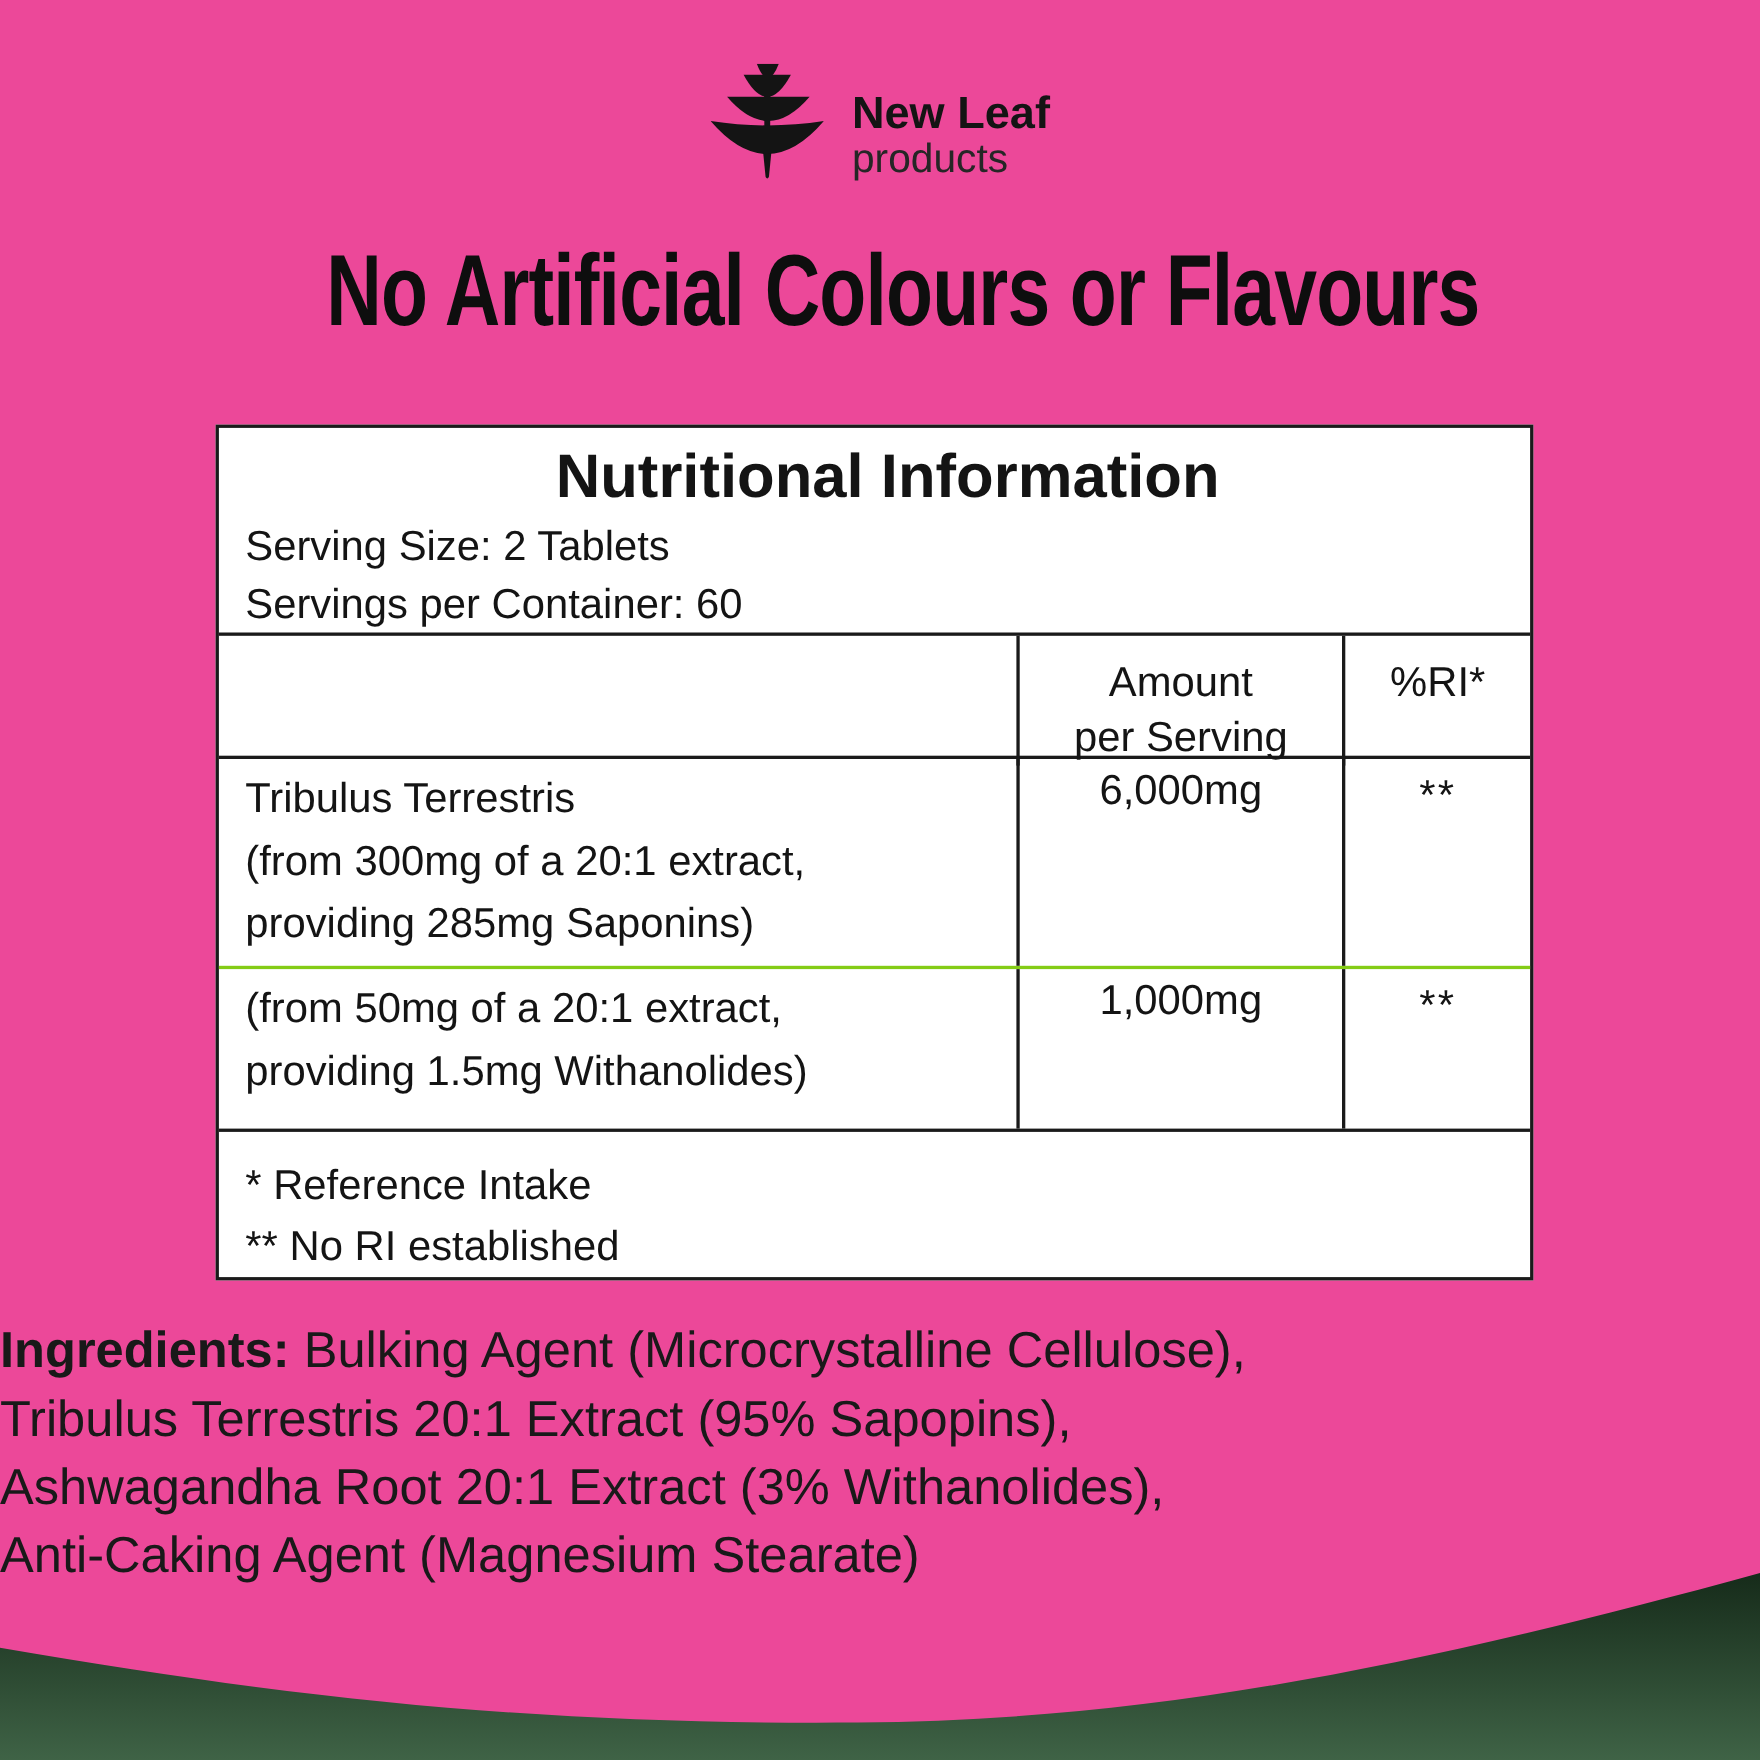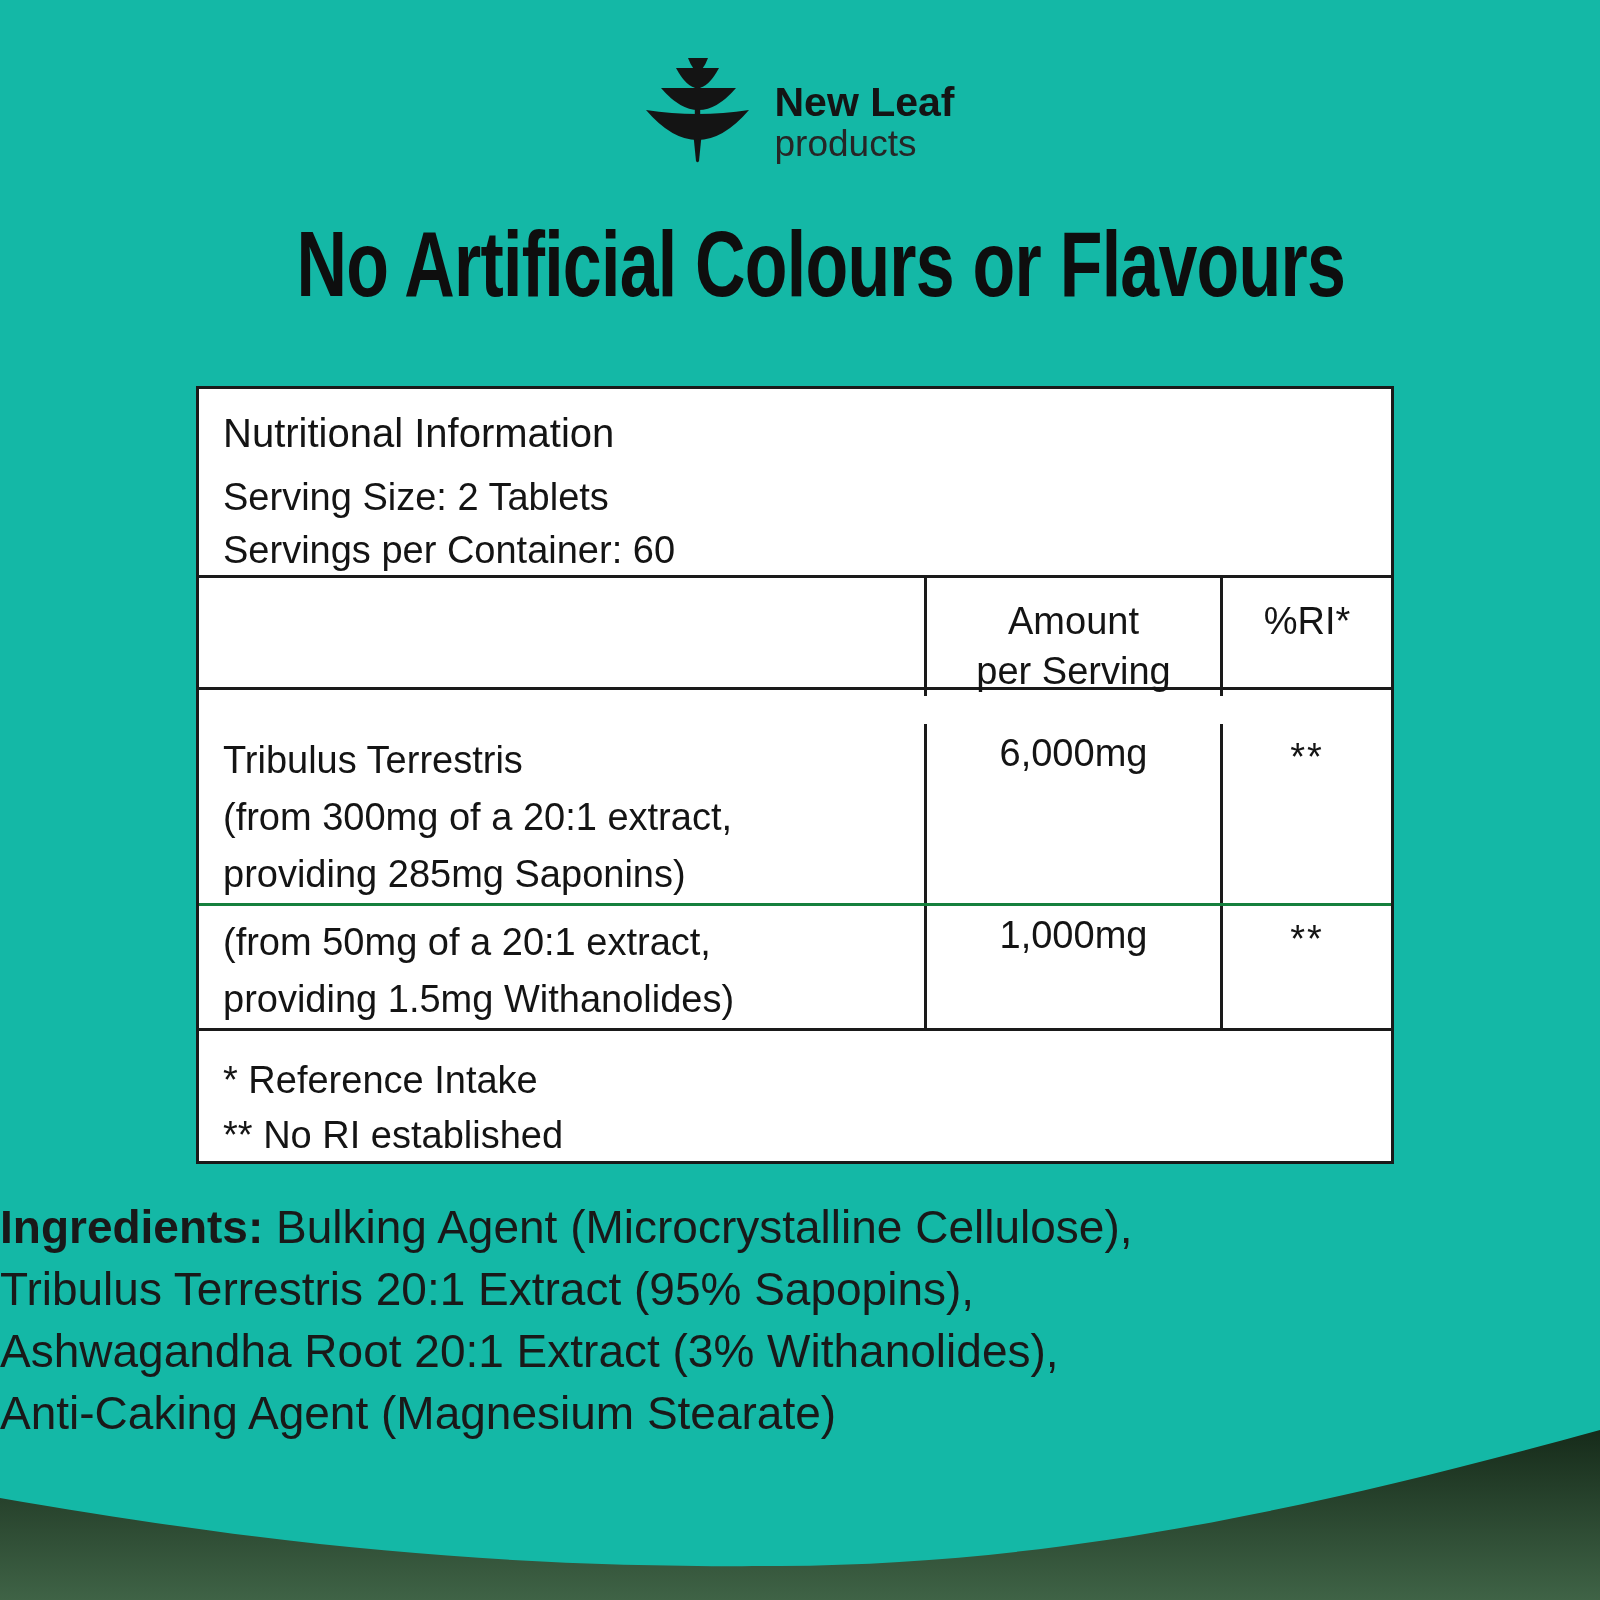--- a/index.html
+++ b/index.html
@@ -1,42 +1,42 @@
 <!DOCTYPE html>
 <html><head>
 <meta charset="utf-8">
 <style>
   html,body{margin:0;padding:0;background:#ffffff;}
   .page{
-    position:relative;width:1600px;height:1600px;background:#14b8a6;overflow:hidden;
+    position:relative;width:1600px;height:1600px;background:#ec4899;overflow:hidden;
     font-family:"Liberation Sans",sans-serif;color:#141414;
   }
   
   .logo{position:absolute;top:58px;left:0;width:100%;display:flex;justify-content:center;align-items:flex-start;gap:26px;}
   .tree-svg{width:103px;height:105px;display:block;}
   .brand{padding-top:22px;}
   .brand-name{font-size:41px;font-weight:700;color:#141414;line-height:44px;letter-spacing:0px;}
   .brand-sub{font-size:37px;font-weight:400;color:#262626;line-height:40px;}
   
   .headline{position:absolute;top:212px;left:0;width:100%;text-align:center;white-space:nowrap;
     font-size:92px;font-weight:700;color:#0e0e0e;margin-left:21px;}
   .headline .squeeze{display:inline-block;transform:scaleX(.76);transform-origin:center;letter-spacing:-1px;}
   
   .tbl{position:absolute;left:196px;top:386px;width:1198px;height:778px;border:3px solid #1a1a1a;
     box-sizing:border-box;display:flex;flex-direction:column;background:#fff;}
   .tbl-head{height:189px;box-sizing:border-box;border-bottom:3px solid #1a1a1a;padding:12px 0 0 24px;}
-  .tbl-title{font-size:40px;font-weight:400;line-height:64px;margin-bottom:6px;}
+  .tbl-title{font-size:56px;font-weight:700;line-height:64px;margin-bottom:6px;text-align:center;}
   .tbl-sub{font-size:38px;line-height:53px;}
   .trow{display:grid;grid-template-columns:725px 296px 1fr;box-sizing:border-box;}
   .c{box-sizing:border-box;}
   .c.amt,.c.ri{border-left:3px solid #1a1a1a;text-align:center;}
   .thead-row{height:112px;border-bottom:3px solid #1a1a1a;font-size:38px;}
   .thead-row .c{padding-top:18px;line-height:50px;}
   .body-row{font-size:38px;}
-  .body-row.row1{height:216px;border-bottom:3px solid #15803d;margin-top:34px;}
+  .body-row.row1{height:216px;border-bottom:3px solid #84cc16;}
   .body-row.row2{height:168px;border-bottom:3px solid #1a1a1a;}
   .body-row .c.name{padding:8px 0 0 24px;line-height:57px;}
   .body-row .c.amt{padding-top:8px;}
   .body-row .c.ri{padding-top:12px;letter-spacing:2px;}
   .tbl-foot{flex:1;padding:22px 0 0 24px;font-size:38px;line-height:55px;}
   
   .ingredients{position:absolute;top:1196px;left:0;width:100%;text-align:left;
     font-size:46px;line-height:62px;color:#191919;font-weight:400;}
   .ing-label{font-weight:700;}
   

